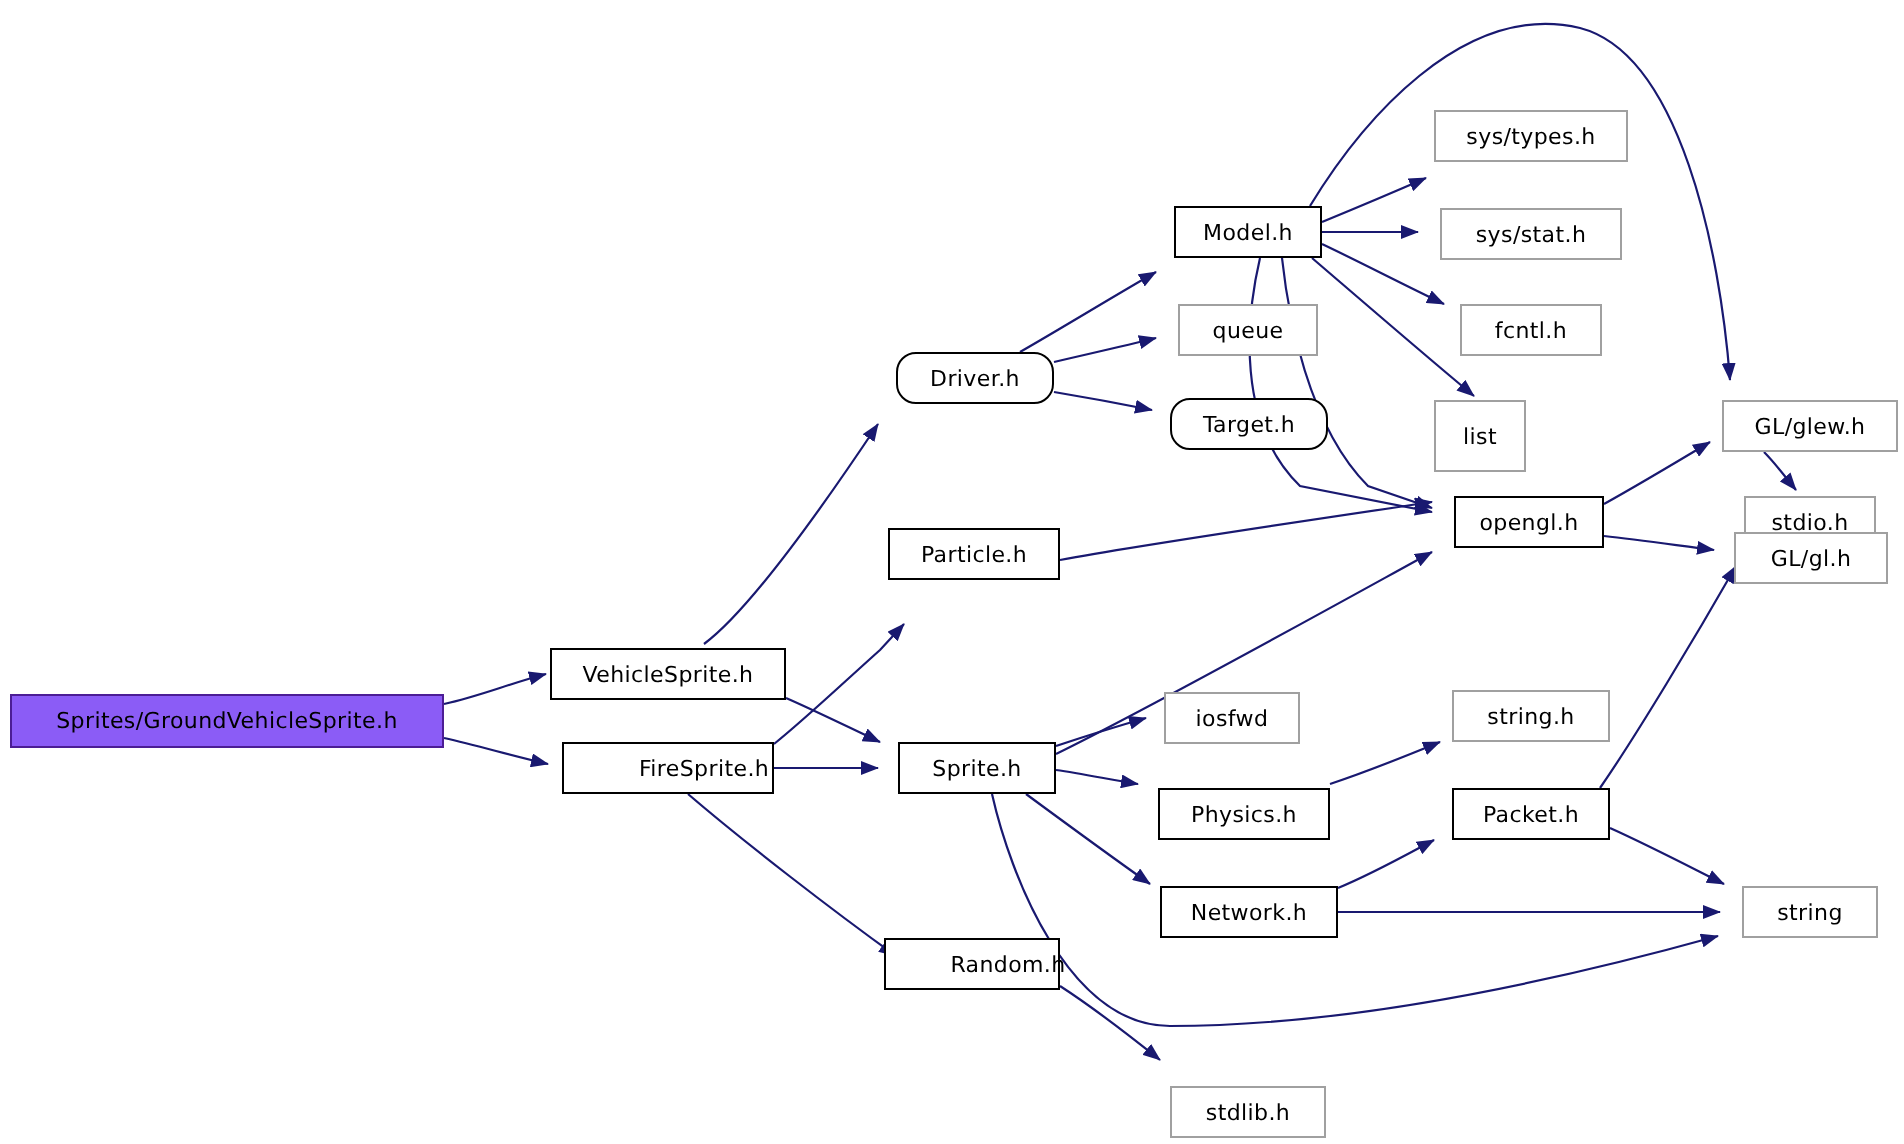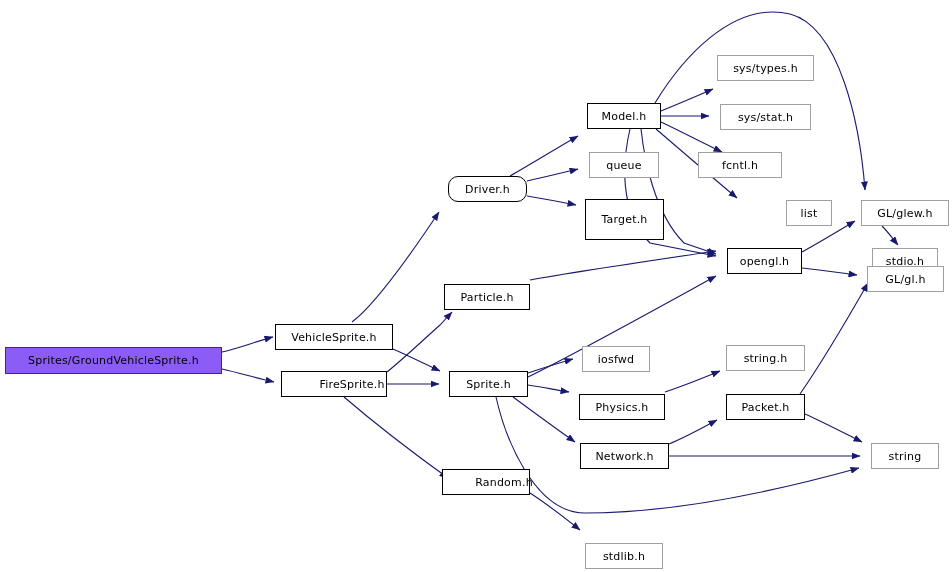--- a/index.html
+++ b/index.html
@@ -103,60 +103,60 @@
       </div>
       <div class="node inner" style="left: 275px; top: 324px; width: 118px; height: 26px;">
         <span class="node-label">VehicleSprite.h</span>
       </div>
       <div class="node inner" style="left: 281px; top: 371px; width: 106px; height: 26px; padding-left: 36px;">
         <span class="node-label">FireSprite.h</span>
       </div>
       <div class="node inner" style="left: 448px; top: 176px; width: 79px; height: 26px; border-radius: 10px;">
         <span class="node-label">Driver.h</span>
       </div>
-      <div class="node inner" style="left: 444px; top: 284px; width: 86px; height: 26px;">
+      <div class="node inner" style="left: 444px; top: 264px; width: 86px; height: 26px;">
         <span class="node-label">Particle.h</span>
       </div>
       <div class="node inner" style="left: 449px; top: 371px; width: 79px; height: 26px;">
         <span class="node-label">Sprite.h</span>
       </div>
       <div class="node inner" style="left: 442px; top: 469px; width: 88px; height: 26px; padding-left: 36px;">
         <span class="node-label">Random.h</span>
       </div>
       <div class="node inner" style="left: 587px; top: 103px; width: 74px; height: 26px;">
         <span class="node-label">Model.h</span>
       </div>
       <div class="node leaf" style="left: 589px; top: 152px; width: 70px; height: 26px;">
         <span class="node-label">queue</span>
       </div>
-      <div class="node inner" style="left: 585px; top: 199px; width: 79px; height: 41px;">
+      <div class="node inner" style="left: 585px; top: 199px; width: 79px; height: 26px; border-radius: 10px;">
         <span class="node-label">Target.h</span>
       </div>
       <div class="node leaf" style="left: 582px; top: 346px; width: 68px; height: 26px;">
         <span class="node-label">iosfwd</span>
       </div>
       <div class="node inner" style="left: 579px; top: 394px; width: 86px; height: 26px;">
         <span class="node-label">Physics.h</span>
       </div>
       <div class="node inner" style="left: 580px; top: 443px; width: 89px; height: 26px;">
         <span class="node-label">Network.h</span>
       </div>
       <div class="node leaf" style="left: 585px; top: 543px; width: 78px; height: 26px;">
         <span class="node-label">stdlib.h</span>
       </div>
       <div class="node leaf" style="left: 717px; top: 55px; width: 97px; height: 26px;">
         <span class="node-label">sys/types.h</span>
       </div>
       <div class="node leaf" style="left: 720px; top: 104px; width: 91px; height: 26px;">
         <span class="node-label">sys/stat.h</span>
       </div>
-      <div class="node leaf" style="left: 698px; top: 152px; width: 84px; height: 26px;">
+      <div class="node leaf" style="left: 730px; top: 152px; width: 71px; height: 26px;">
         <span class="node-label">fcntl.h</span>
       </div>
-      <div class="node leaf" style="left: 786px; top: 200px; width: 46px; height: 26px;">
+      <div class="node leaf" style="left: 717px; top: 200px; width: 46px; height: 36px;">
         <span class="node-label">list</span>
       </div>
       <div class="node inner" style="left: 727px; top: 248px; width: 75px; height: 26px;">
         <span class="node-label">opengl.h</span>
       </div>
       <div class="node leaf" style="left: 726px; top: 345px; width: 79px; height: 26px;">
         <span class="node-label">string.h</span>
       </div>
       <div class="node inner" style="left: 726px; top: 394px; width: 79px; height: 26px;">
         <span class="node-label">Packet.h</span>

